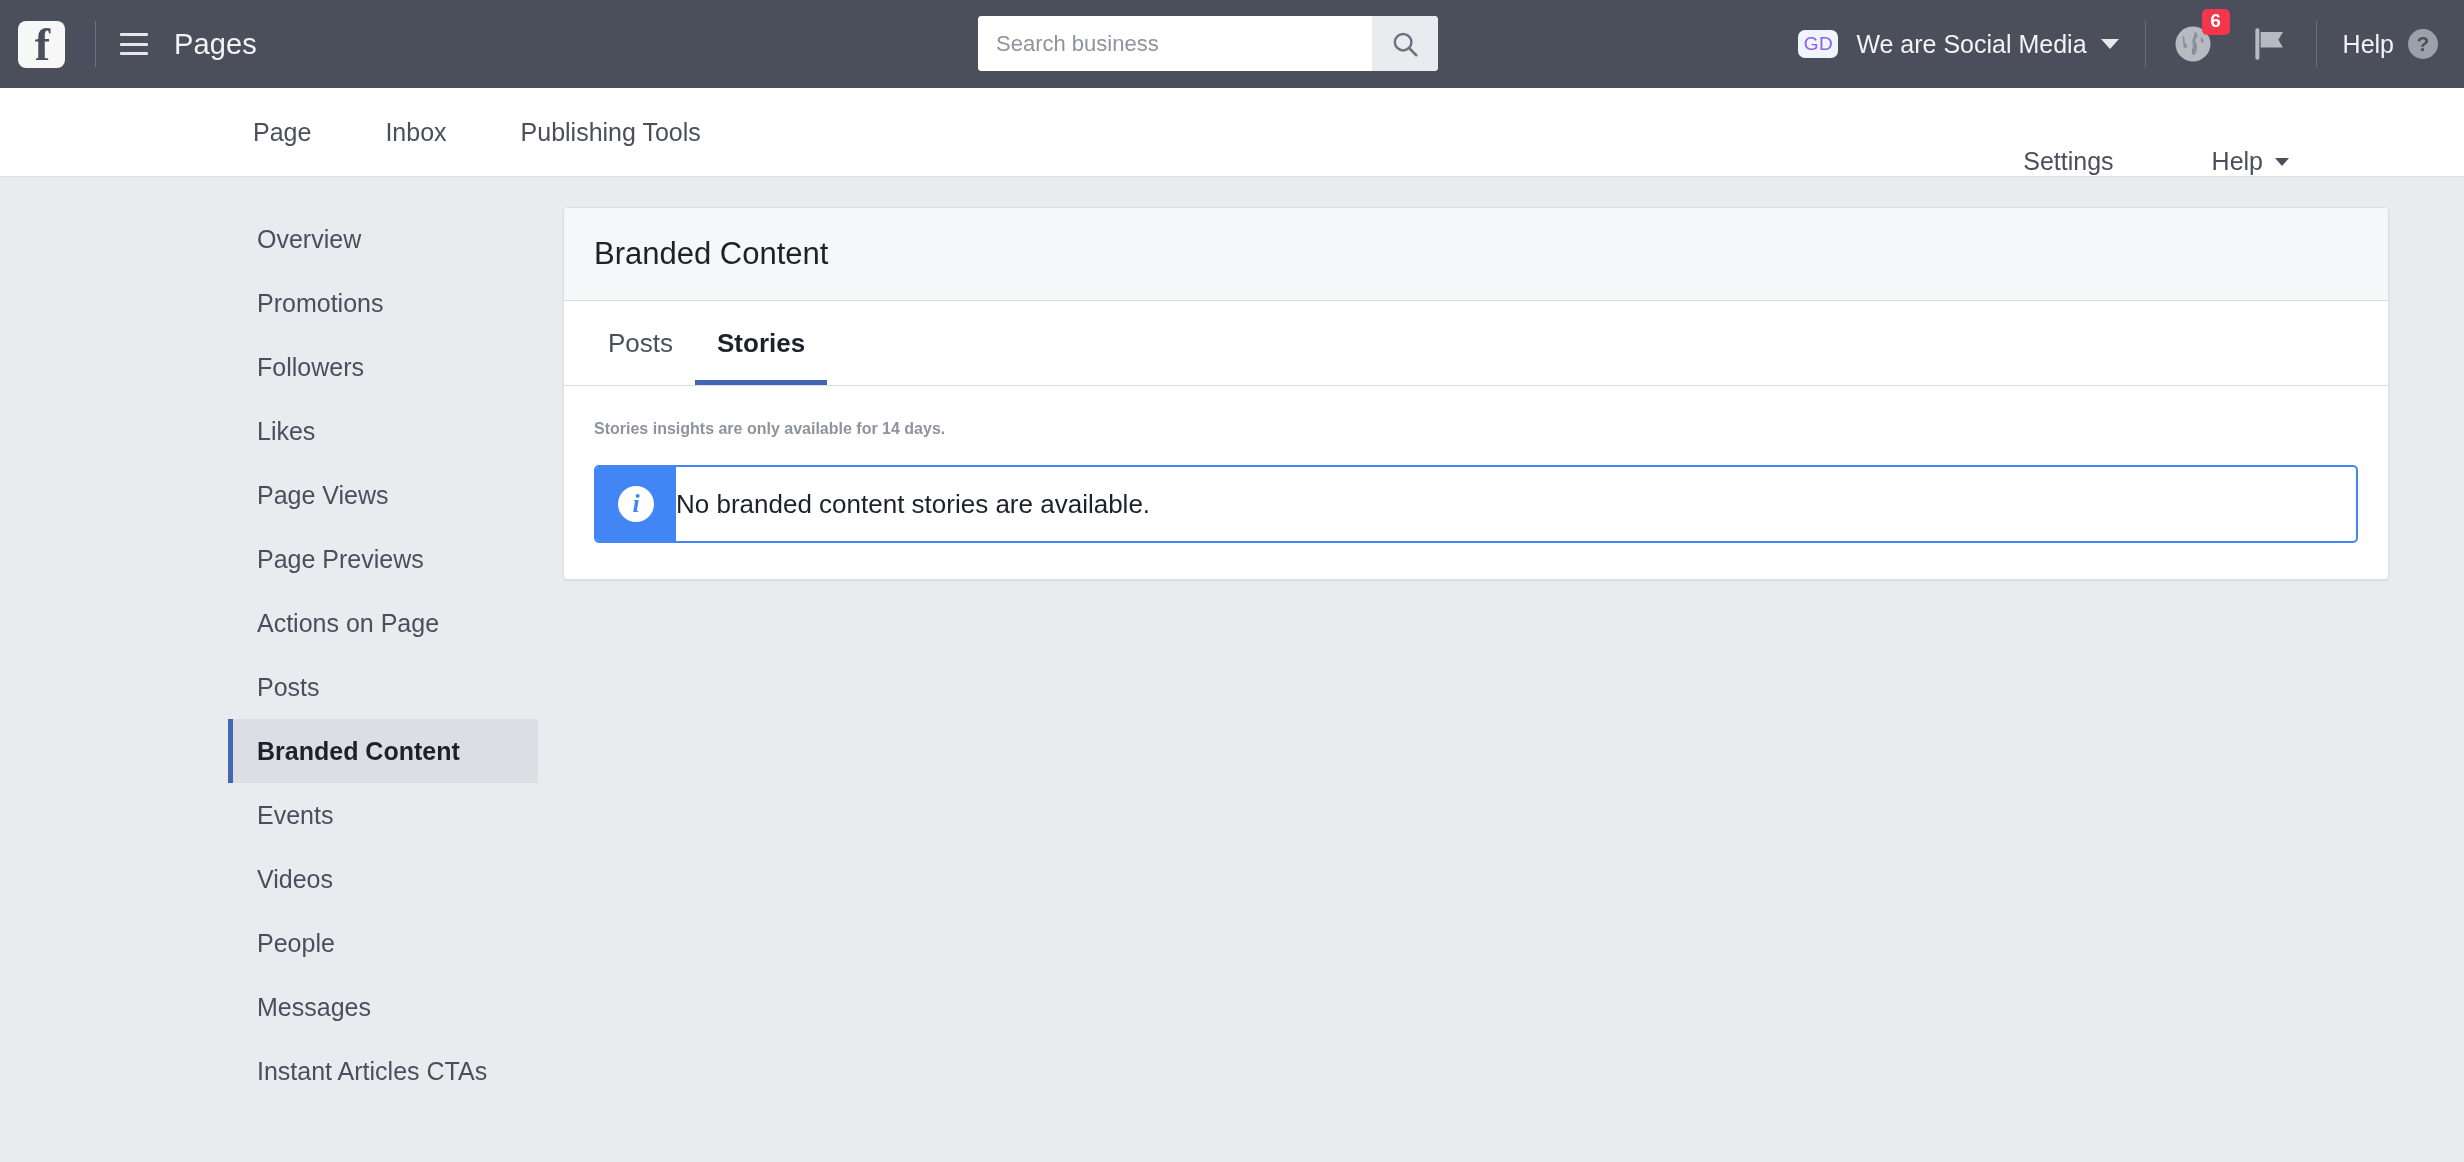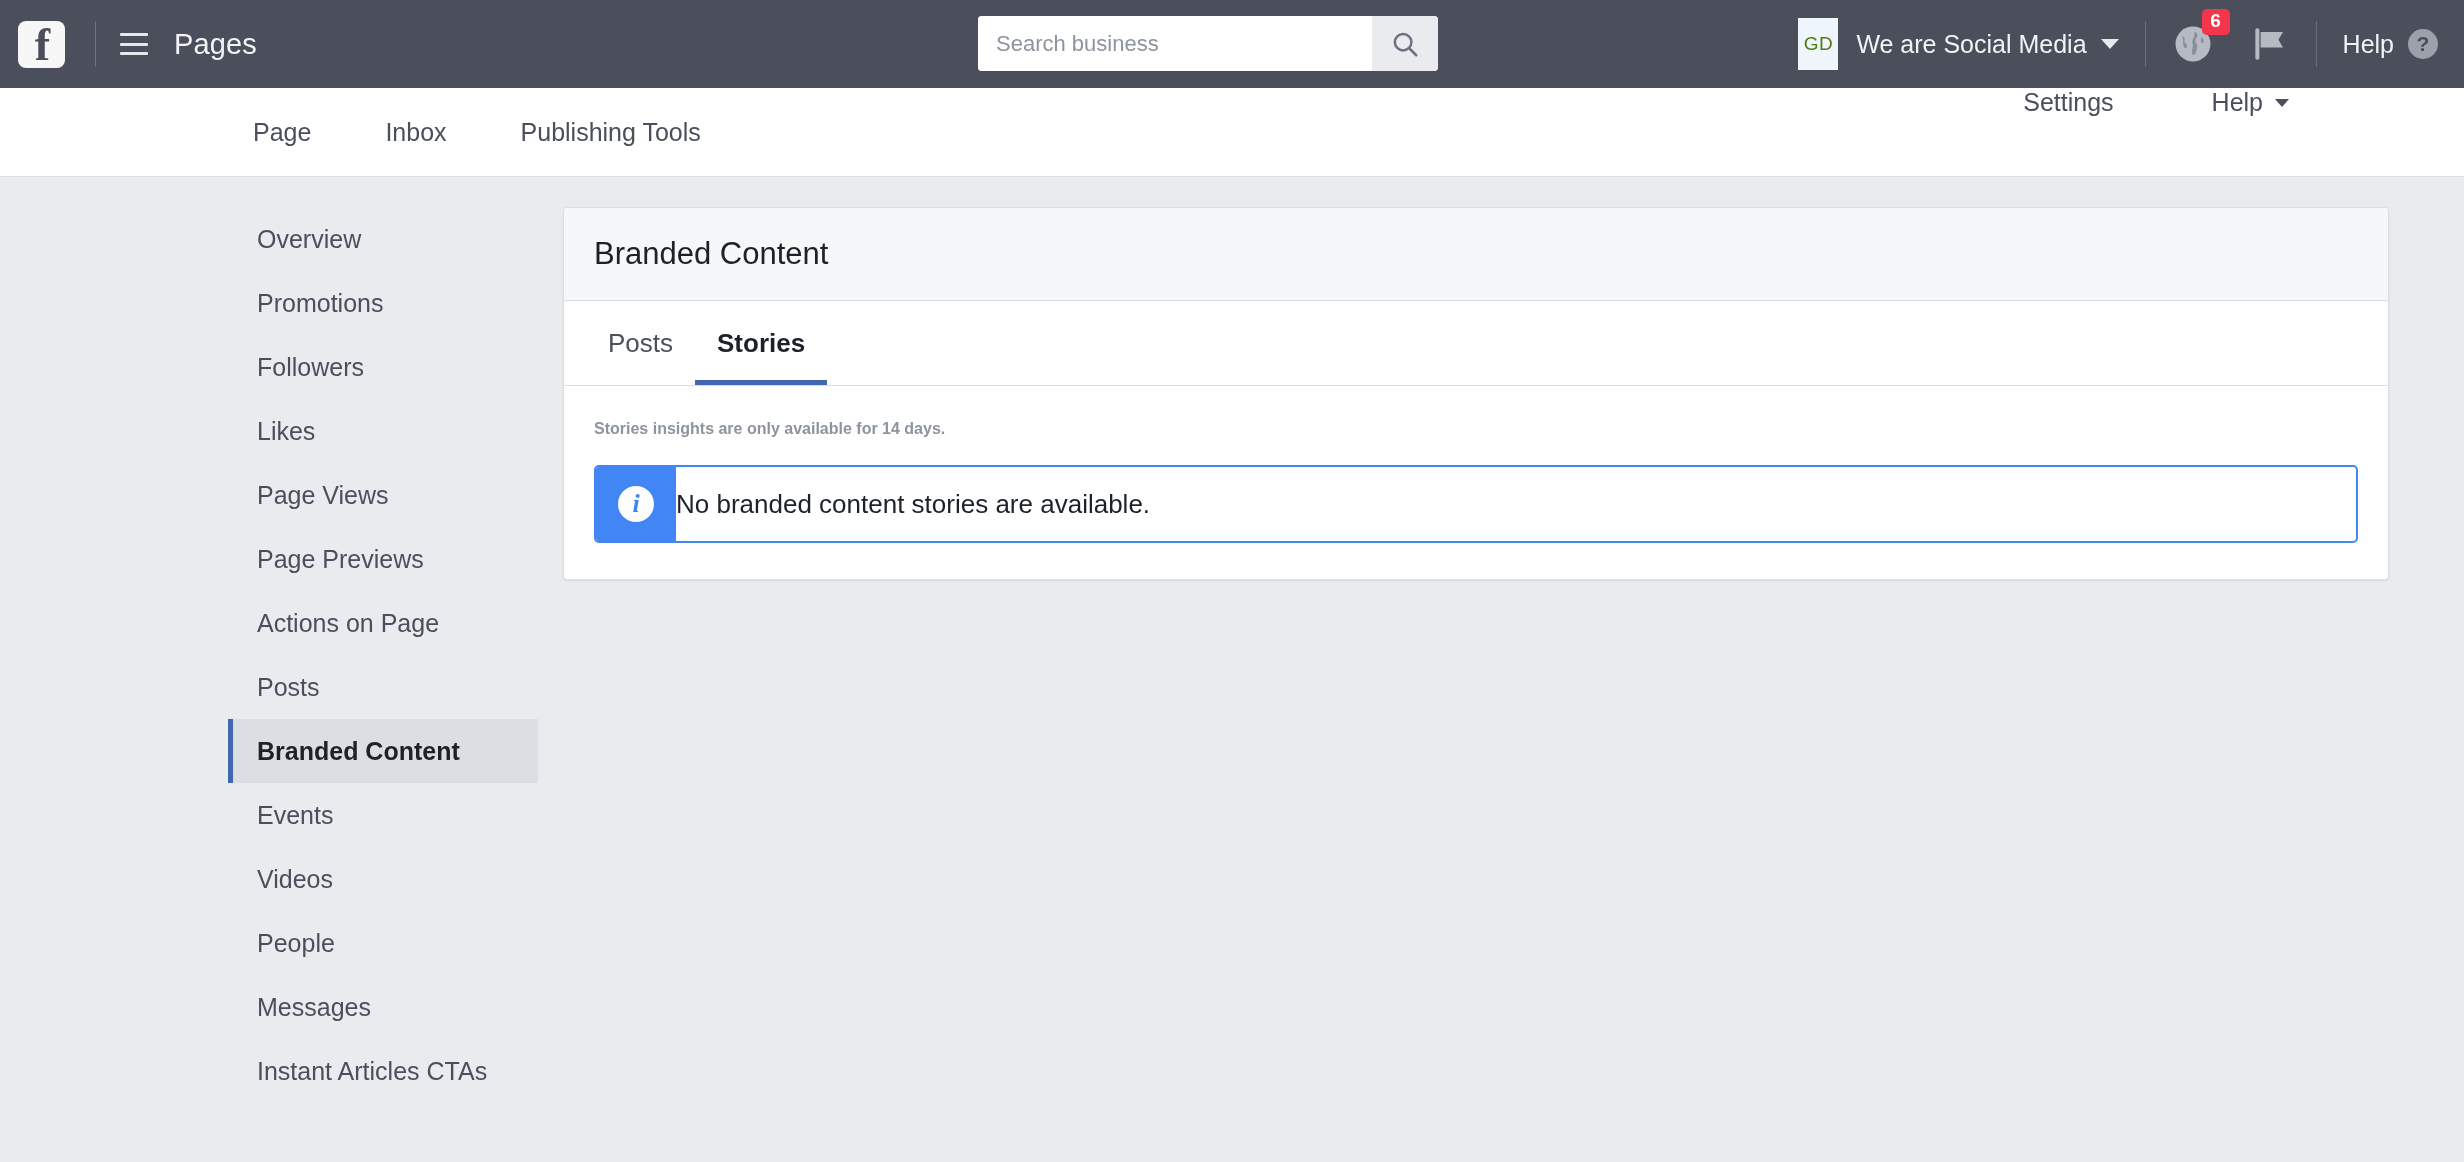--- a/index.html
+++ b/index.html
@@ -106,26 +106,26 @@
   .topbar-right {
     position: absolute;
     right: 26px;
     top: 0;
     height: 88px;
     display: flex;
     align-items: center;
   }
 
   .acct-avatar {
-    width: 40px; height: 52px;
+    width: 40px; height: 28px;
     background: #eef6fb;
-    border-radius: 0;
+    border-radius: 7px;
     display: flex; align-items: center; justify-content: center;
     font-size: 19px;
-    color: #4d7c0f;
+    color: #8b5cf6;
     letter-spacing: .5px;
     flex: 0 0 auto;
   }
   .acct-name {
     color: #f2f3f5;
     font-size: 25px;
     margin-left: 18px;
     white-space: nowrap;
   }
   .caret-down {
@@ -200,21 +200,21 @@
     border-radius: 4px;
     padding: 2px 7px 3px;
     margin-left: 13px;
     line-height: 1.1;
   }
   .nav-right {
     position: absolute;
     right: 150px;
     top: 0; bottom: 0;
     display: flex;
-    align-items: flex-start;
+    align-items: flex-end;
   }
   .nav-right .nav-item { margin-right: 0; }
   .caret-sm {
     width: 0; height: 0;
     border-left: 7px solid transparent;
     border-right: 7px solid transparent;
     border-top: 8px solid #4b4f5c;
     margin-left: 12px;
   }
 

